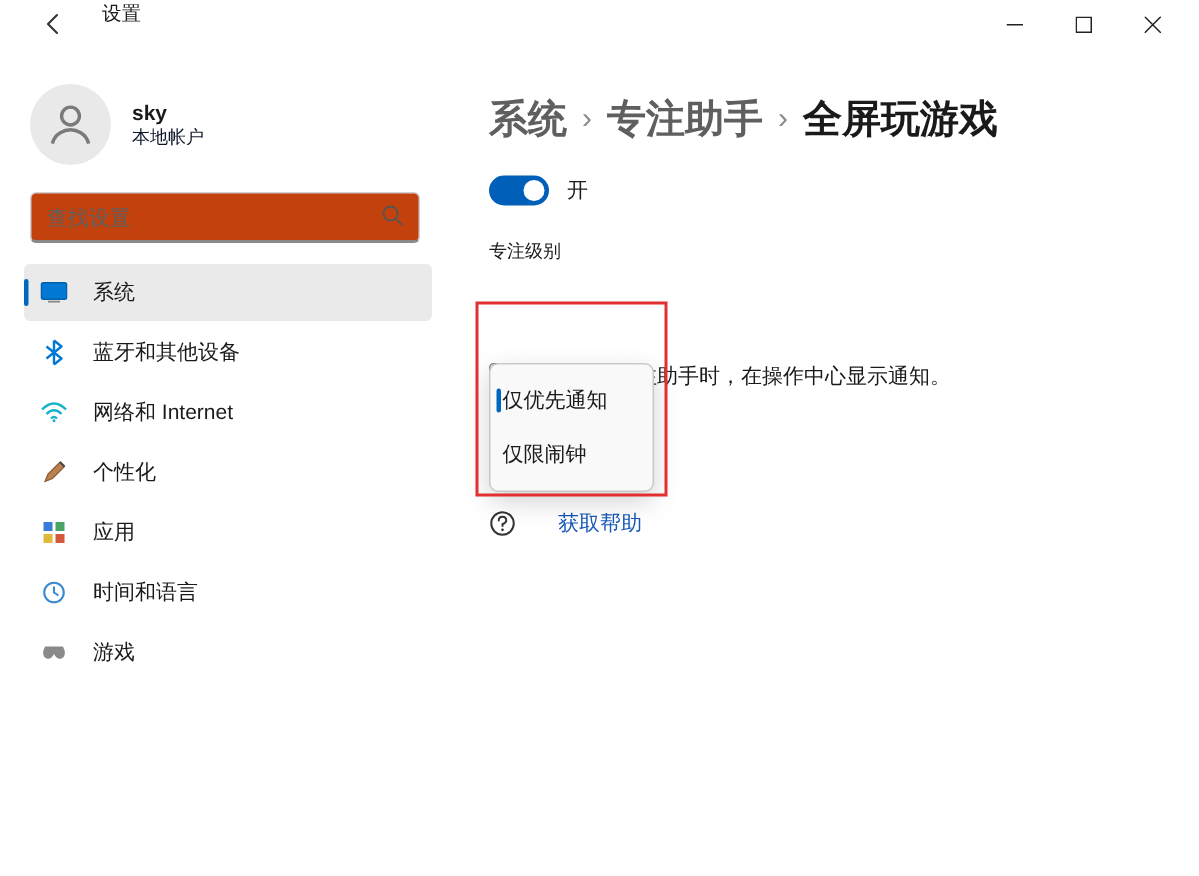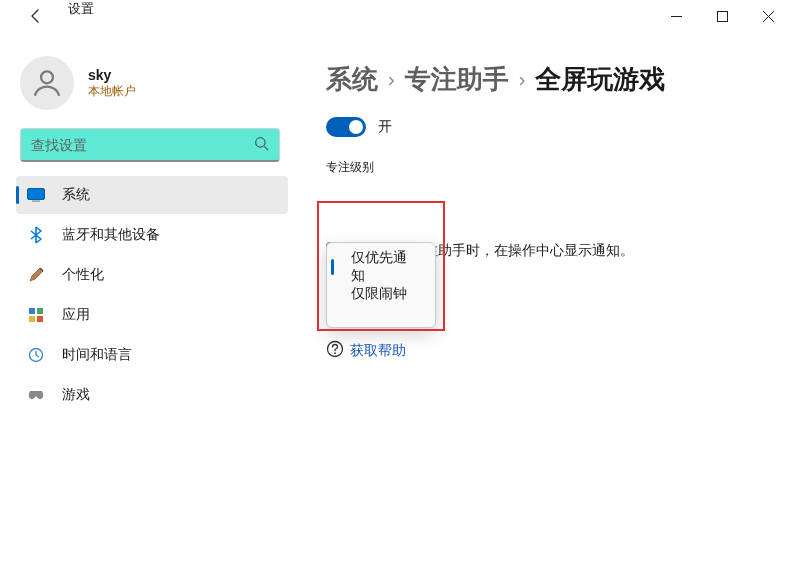--- a/index.html
+++ b/index.html
@@ -34,30 +34,30 @@
 
   
   .sidebar { width: 296px; padding: 10px 8px 0 16px; display:flex; flex-direction:column; }
   .profile { display:flex; align-items:center; padding: 6px 8px 14px 4px; }
   .avatar {
     width: 54px; height:54px; border-radius:50%;
     background:#e9e9e9; display:flex; align-items:center; justify-content:center;
     margin-right: 14px;
   }
   .profile-name { font-weight:600; font-size:14px; }
-  .profile-sub { font-size:12px; color:#a16207; }
+  .profile-sub { font-size:12px; color:#0f172a; }
 
   .search {
     margin: 4px 8px 14px 4px;
     height: 34px;
     border: 1px solid #d0d0d0;
     border-bottom: 2px solid #8a8a8a;
     border-radius: 4px;
     display:flex; align-items:center; padding: 0 10px;
-    background:#5eead4;
+    background:#c2410c;
   }
   .search input {
     border:none; outline:none; flex:1; font-size:14px; background:transparent;
     font-family: inherit; color:#1a1a1a;
   }
   .search input::placeholder { color:#606060; }
   .search-icon { color:#555; }
 
   .navlist { display:flex; flex-direction:column; gap:2px; }
   .navitem {
@@ -93,37 +93,37 @@
   }
   .toggle::after {
     content:""; position:absolute; right:3px; top:3px; width:14px; height:14px;
     background:#fff; border-radius:50%;
   }
   .section-title { margin-top: 22px; font-size:12px; }
   .checkbox-row { margin-top: 66px; display:flex; align-items:center; gap:10px; }
   .chk {
     width:18px; height:18px; border:1px solid #888; border-radius:3px; background:#fff;
   }
-  .help-row { margin-top: 80px; display:flex; align-items:center; gap:6px;font-family:Liberation Serif, serif; }
+  .help-row { margin-top: 80px; display:flex; align-items:flex-start; gap:28px;font-family:Liberation Serif, serif; }
   .help-link { color:#1858b8; font-size:14px; cursor:pointer; }
 
   
   .dropdown {
     position:absolute;
     left: 326px; top: 242px;
     width: 110px;
     background:#f9f9f9;
     border:1.5px solid #c9c9c9;
     border-radius:6px;
     box-shadow: 0 6px 18px rgba(0,0,0,0.18);
     padding: 6px 0;
   }
   .dd-item {
-    height: 36px; display:flex; 
-    padding: 0 24px; font-size:14px; position:relative; cursor:pointer;
+    height: 36px; display:flex; align-items:center;
+    padding: 0 8px; font-size:14px; position:relative; cursor:pointer;
   }
   .dd-item.selected::before {
     content:""; position:absolute; left:4px; top:10px; bottom:10px; width:3px;
     background:#0067c0; border-radius:2px;
   }
 
   
   .highlight-box {
     position:absolute;
     left: 317px; top: 201px;
@@ -197,20 +197,29 @@
         </span>
         <span class="label">系统</span>
       </div>
       <div class="navitem">
         <span class="navicon">
           <svg width="14" height="18" viewBox="0 0 14 18">
               <path d="M7 1 v16 M7 1 l5 4 -10 8 M7 17 l5 -4 -10 -8" stroke="#0078d4" stroke-width="1.6" fill="none" stroke-linejoin="round"></path>
             </svg>
         </span>
         <span class="label">蓝牙和其他设备</span>
+      </div>
+      <div class="navitem">
+        <span class="navicon">
+          <svg width="18" height="14" viewBox="0 0 18 14">
+              <path d="M1 5 q8 -8 16 0 M4 8 q5 -5 10 0 M7 11 q2 -2 4 0" stroke="#17b1c9" stroke-width="1.6" fill="none"></path>
+              <circle cx="9" cy="12.5" r="1" fill="#17b1c9"></circle>
+            </svg>
+        </span>
+        <span class="label">网络和 Internet</span>
       </div>
       <div class="navitem">
         <span class="navicon">
           <svg width="16" height="16" viewBox="0 0 16 16">
               <path d="M2 14 l2 -5 8 -8 3 3 -8 8 z" fill="#b98050" stroke="#8a5a30" stroke-width="0.8"></path>
               <path d="M12 1 l3 3" stroke="#444" stroke-width="1.2"></path>
             </svg>
         </span>
         <span class="label">个性化</span>
       </div>

